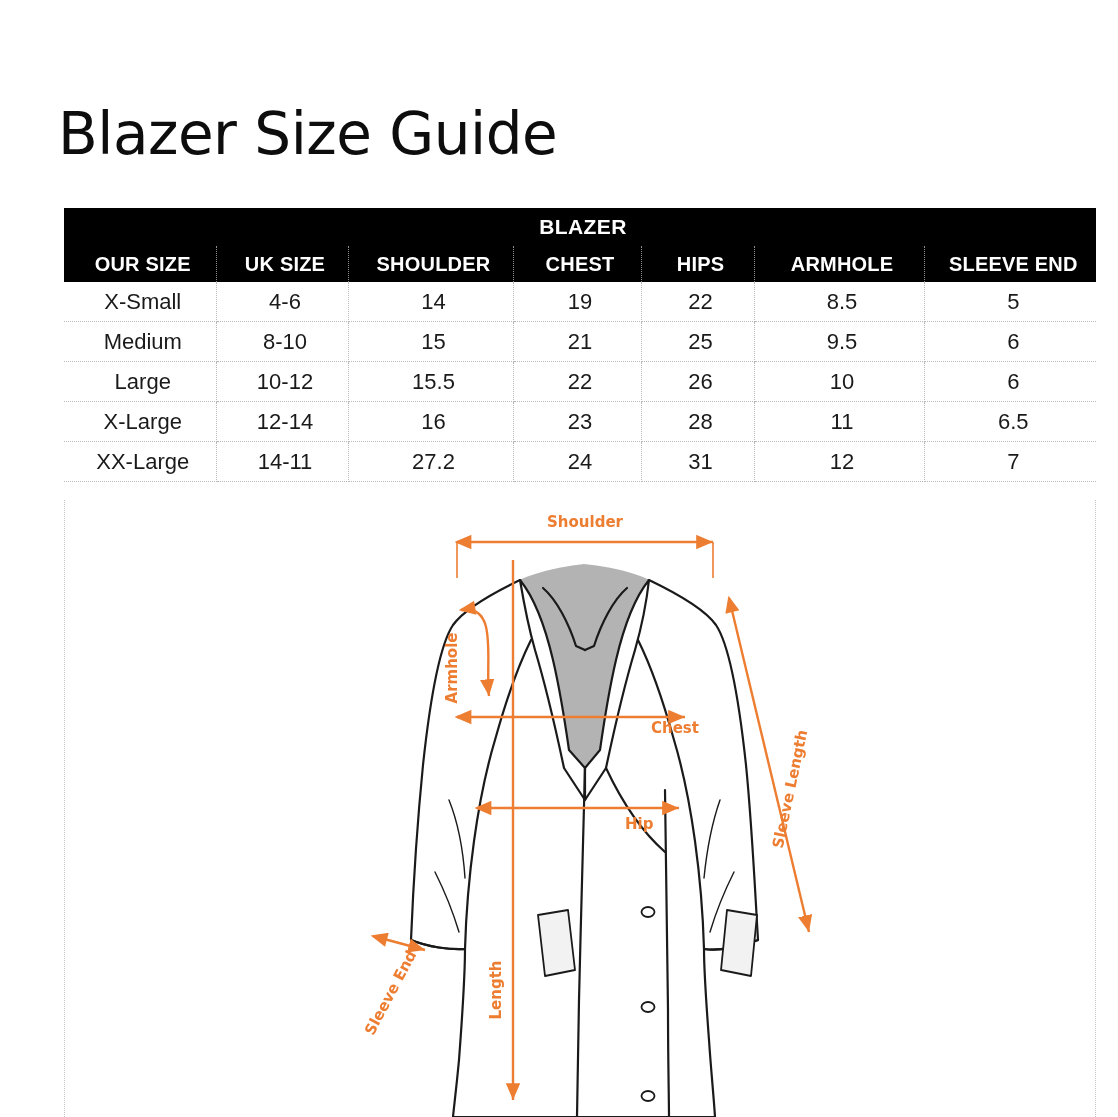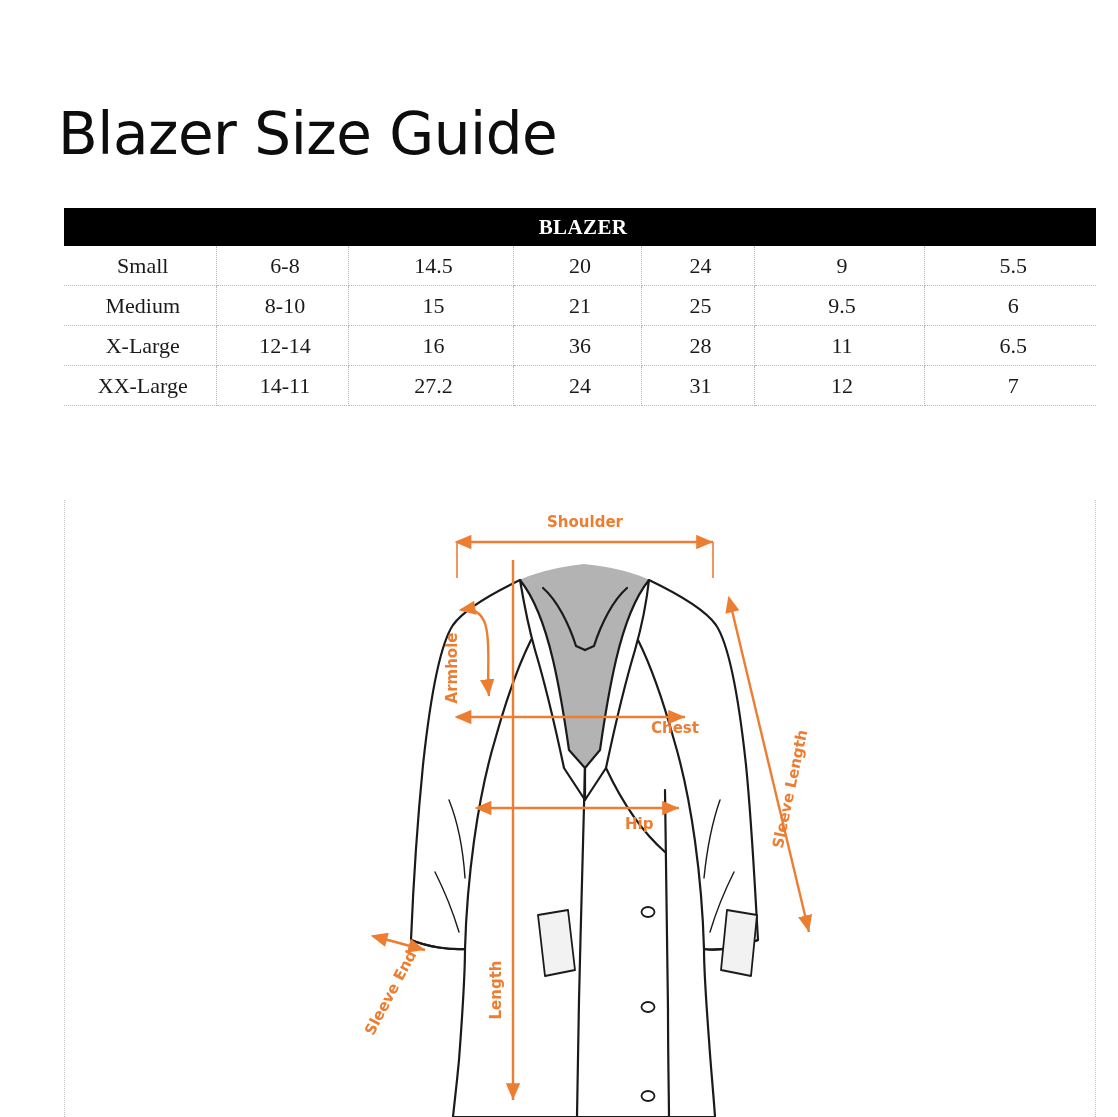--- a/index.html
+++ b/index.html
@@ -40,21 +40,21 @@
     width: 1032px;
   }
   table.size-table {
     border-collapse: collapse;
     width: 1032px;
     table-layout: fixed;
   }
   table.size-table td, table.size-table th {
     text-align: center;
     font-size: 21px;
-    font-family: Liberation Serif, serif;
+    font-family: Liberation Sans, sans-serif;
     padding-left: 7px;
   }
   tr.title-row td {
     background: #000000;
     color: #ffffff;
     font-weight: bold;
     font-size: 21px;
     height: 36px;
     letter-spacing: 0.4px;
   }
@@ -113,44 +113,62 @@
         <col style="width:165px">
         <col style="width:128px">
         <col style="width:113px">
         <col style="width:170px">
         <col style="width:172px">
       </colgroup>
       <tbody>
         <tr class="title-row">
           <td colspan="7">BLAZER</td>
         </tr>
-
-        <tr class="data-row">
-          <td>Small</td>
-          <td>6-8</td>
-          <td>14.5</td>
-          <td>20</td>
-          <td>24</td>
-          <td>9</td>
-          <td>5.5</td>
+        <tr class="header-row">
+          <td>OUR SIZE</td>
+          <td>UK SIZE</td>
+          <td>SHOULDER</td>
+          <td>CHEST</td>
+          <td>HIPS</td>
+          <td>ARMHOLE</td>
+          <td>SLEEVE END</td>
+        </tr>
+
+        <tr class="data-row">
+          <td>X-Small</td>
+          <td>4-6</td>
+          <td>14</td>
+          <td>19</td>
+          <td>22</td>
+          <td>8.5</td>
+          <td>5</td>
         </tr>
         <tr class="data-row">
           <td>Medium</td>
           <td>8-10</td>
           <td>15</td>
           <td>21</td>
           <td>25</td>
           <td>9.5</td>
           <td>6</td>
         </tr>
         <tr class="data-row">
+          <td>Large</td>
+          <td>10-12</td>
+          <td>15.5</td>
+          <td>22</td>
+          <td>26</td>
+          <td>10</td>
+          <td>6</td>
+        </tr>
+        <tr class="data-row">
           <td>X-Large</td>
           <td>12-14</td>
           <td>16</td>
-          <td>36</td>
+          <td>23</td>
           <td>28</td>
           <td>11</td>
           <td>6.5</td>
         </tr>
         <tr class="data-row">
           <td>XX-Large</td>
           <td>14-11</td>
           <td>27.2</td>
           <td>24</td>
           <td>31</td>

